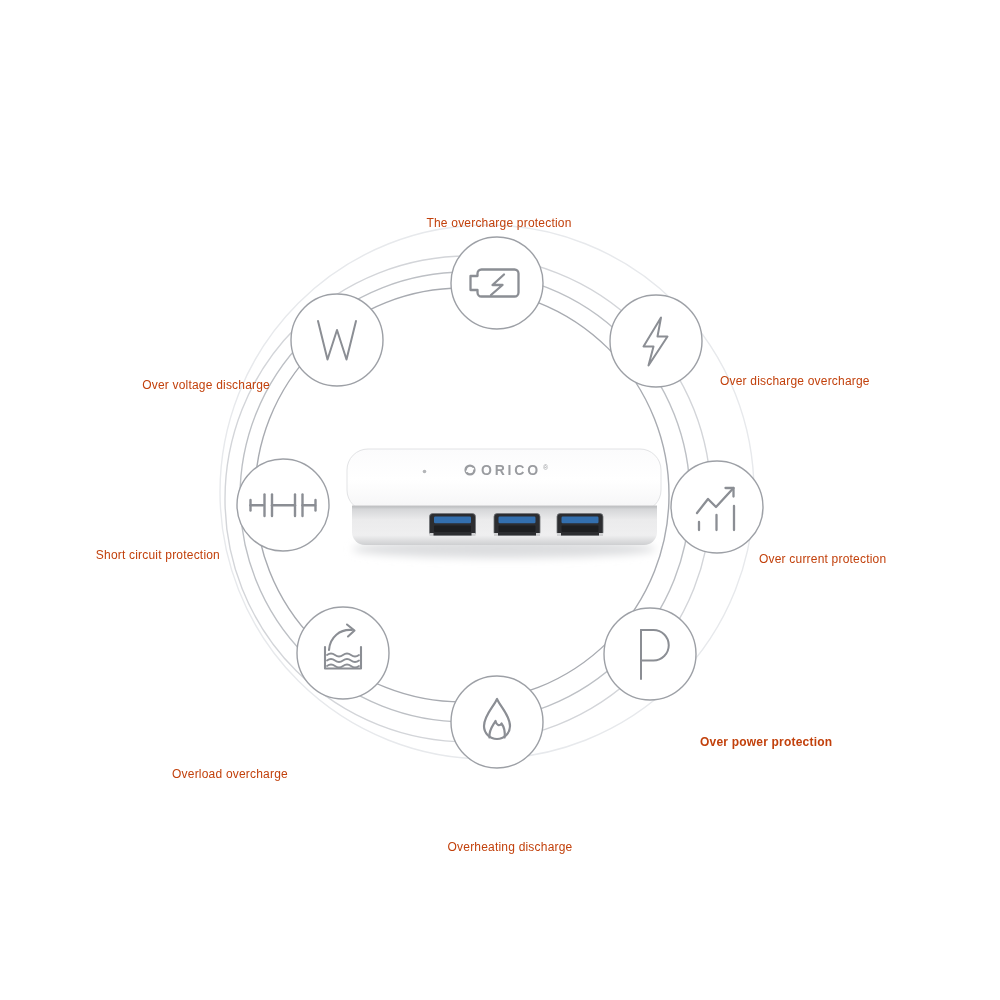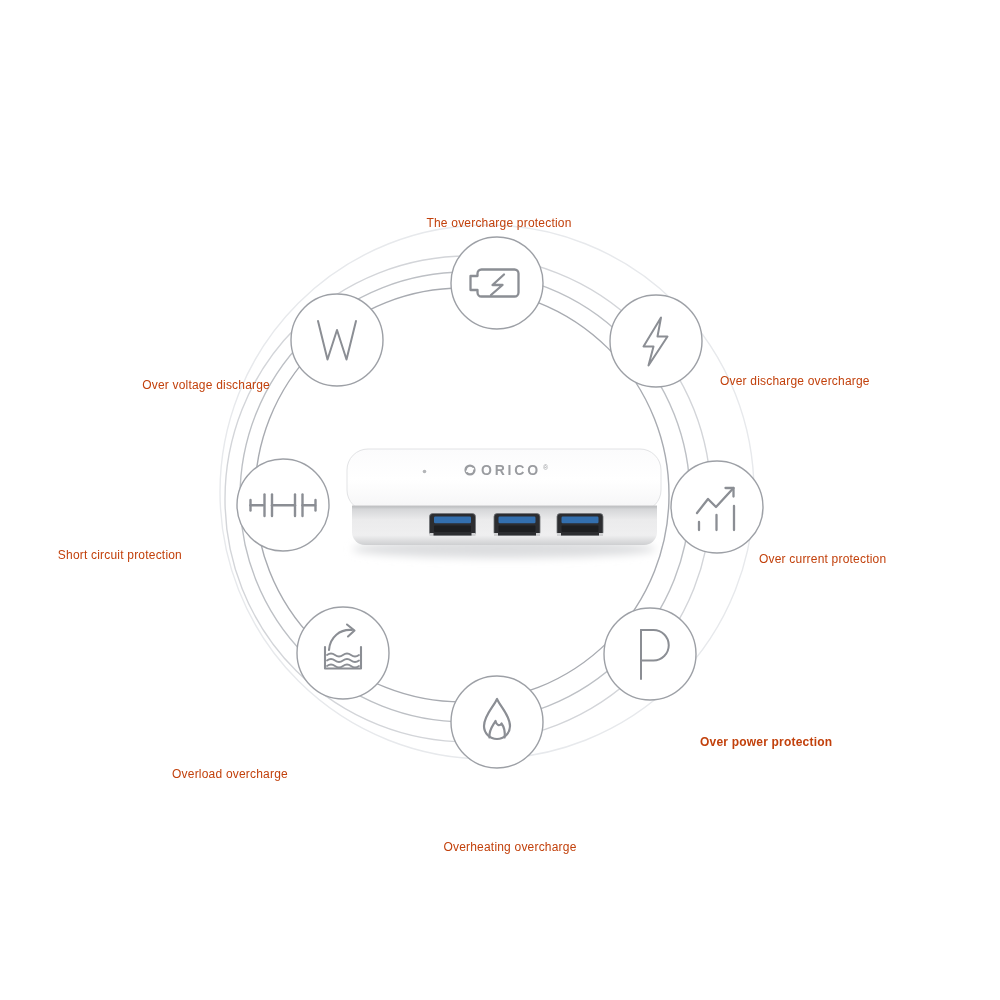--- a/index.html
+++ b/index.html
@@ -163,21 +163,21 @@
   </div>
 
   <div class="feature-label center-x" style="left:499px;top:204px;">The overcharge protection</div>
 
   <div class="feature-label center-y" style="left:720px;top:362px;">Over discharge overcharge</div>
 
   <div class="feature-label center-y" style="left:759px;top:540px;">Over current protection</div>
 
   <div class="feature-label center-y" style="left:700px;top:723px;font-weight:bold;">Over power protection</div>
 
-  <div class="feature-label center-x" style="left:510px;top:828px;">Overheating overcharge</div>
+  <div class="feature-label center-x" style="left:510px;top:828px;">Overheating discharge</div>
 
   <div class="feature-label center-x" style="left:230px;top:755px;">Overload overcharge</div>
 
-  <div class="feature-label center-y" style="right:818px;top:536px;">Short circuit protection</div>
+  <div class="feature-label center-y" style="right:780px;top:536px;">Short circuit protection</div>
 
   <div class="feature-label center-y" style="right:730px;top:366px;">Over voltage discharge</div>
 
 </div>
 
 </body></html>

